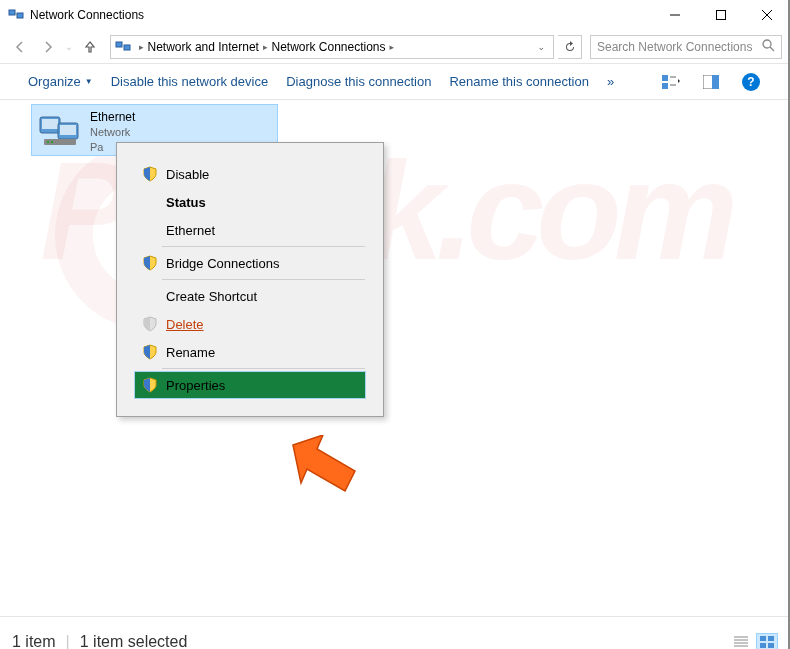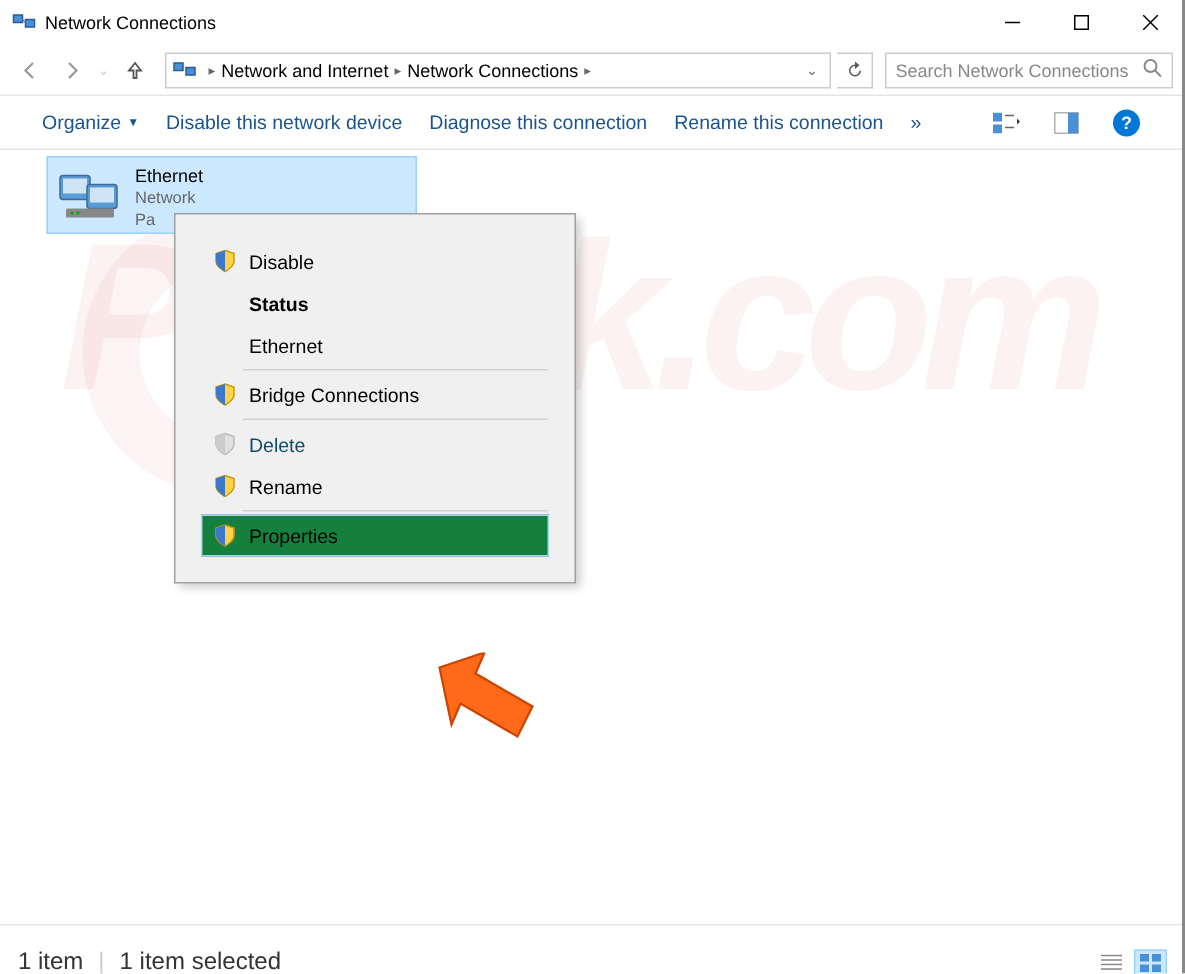--- a/index.html
+++ b/index.html
@@ -40,21 +40,21 @@
     .adapter-item { width: 247px; height: 52px; background: #cce8ff; border: 1px solid #99d1ff; display: flex; padding: 4px 6px; gap: 8px; position: absolute; left: 31px; top: 4px; }
     .adapter-icon { width: 44px; height: 38px; margin-top: 2px; }
     .adapter-text { font-size: 12px; line-height: 1.35; }
     .adapter-name { color: #000; }
     .adapter-status { color: #666; font-size: 11px; }
     .adapter-desc { color: #666; font-size: 11px; }
     
     
     .context-menu { position: absolute; left: 116px; top: 42px; width: 268px; background: #f0f0f0; border: 1px solid #a0a0a0; box-shadow: 3px 3px 6px rgba(0,0,0,0.2); font-size: 13px; padding: 17px; }
     .cm-item { height: 28px; display: flex; align-items: center; padding-left: 8px; gap: 8px; color: #000; }
-    .cm-item.disabled { color: #0c4a6e; }
+    .cm-item.disabled { color: #c2410c; text-decoration: underline; }
     .cm-item.hover { background: #15803d; border: 1px solid #a6d2f2; padding-left: 7px; }
     .cm-item.bold { font-weight: 600; }
     .cm-shield { width: 16px; height: 16px; flex-shrink: 0; }
     .cm-noicon { width: 16px; flex-shrink: 0; }
     .cm-sep { height: 1px; background: #d0d0d0; margin: 2px 1px 2px 28px; }
     
     
     .arrow-cursor { position: absolute; left: 283px; top: 335px; pointer-events: none; }
     
     
@@ -219,20 +219,24 @@
     </div>
     <div class="cm-sep"></div>
     <div class="cm-item">
       <span class="cm-shield"><svg viewBox="0 0 16 16">
             <path d="M8 1 L14 3 L14 8 C14 12 8 15 8 15 C8 15 2 12 2 8 L2 3 Z" fill="#ffd24d" stroke="#c89a00"></path>
             <path d="M8 1 L8 15 C8 15 2 12 2 8 L2 3 Z" fill="#3b78cc"></path>
           </svg></span>
       <span>Bridge Connections</span>
     </div>
     <div class="cm-sep"></div>
+    <div class="cm-item">
+      <span class="cm-noicon"></span>
+      <span>Create Shortcut</span>
+    </div>
     <div class="cm-item disabled">
       <span class="cm-shield"><svg viewBox="0 0 16 16">
             <path d="M8 1 L14 3 L14 8 C14 12 8 15 8 15 C8 15 2 12 2 8 L2 3 Z" fill="#e0e0e0" stroke="#bbb"></path>
             <path d="M8 1 L8 15 C8 15 2 12 2 8 L2 3 Z" fill="#ccc"></path>
           </svg></span>
       <span>Delete</span>
     </div>
     <div class="cm-item">
       <span class="cm-shield"><svg viewBox="0 0 16 16">
             <path d="M8 1 L14 3 L14 8 C14 12 8 15 8 15 C8 15 2 12 2 8 L2 3 Z" fill="#ffd24d" stroke="#c89a00"></path>

